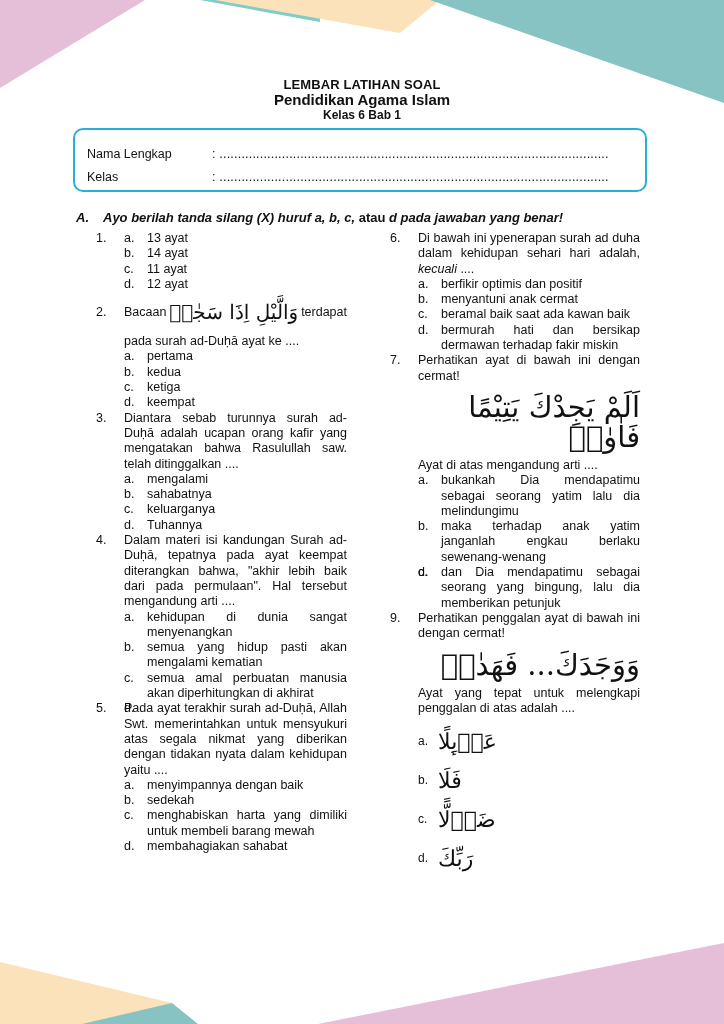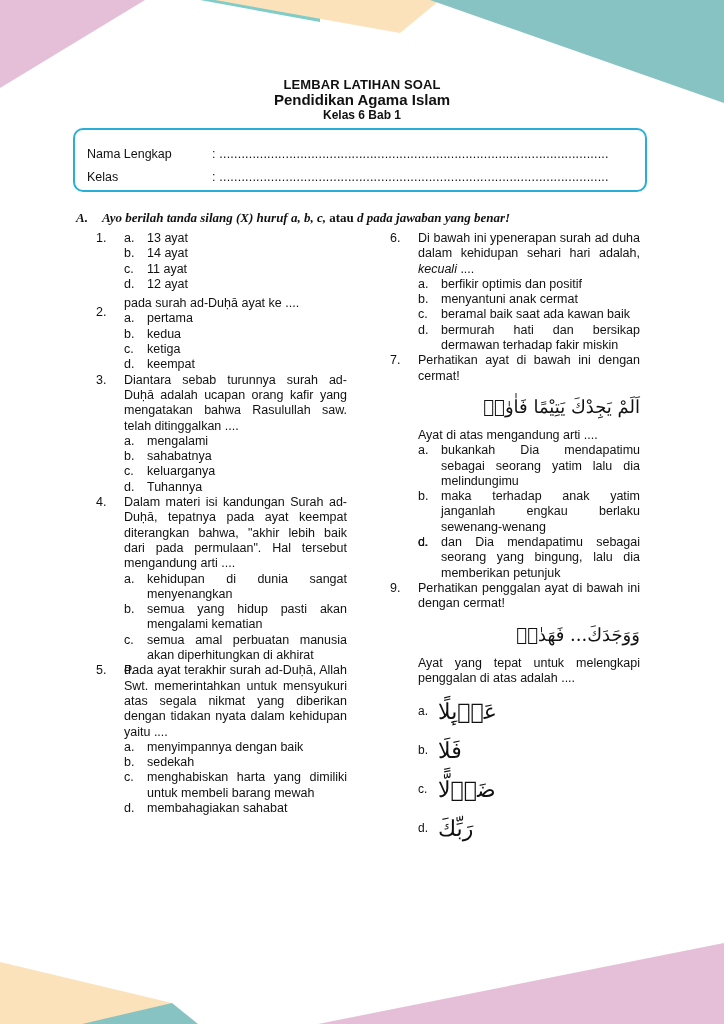--- a/index.html
+++ b/index.html
@@ -20,21 +20,21 @@
     position: absolute; left: 73px; top: 128px; width: 574px; height: 64px;
     border: 2.5px solid #2aaed8; border-radius: 10px; box-sizing: border-box;
   }
   .idrow { position: absolute; left: 12px; font-size: 12.5px; }
   .idrow .lbl { position: absolute; left: 0; width: 110px; }
   .idrow .fill { position: absolute; left: 125px; width: 410px; white-space: nowrap; overflow: hidden; letter-spacing: 0.2px; }
   .r1 { top: 17px; }
   .r2 { top: 40px; }
 
   .instr {
-    position: absolute; left: 76px; top: 210px; font-size: 13px; font-weight: bold; font-family: Liberation Serif, serif;
+    position: absolute; left: 76px; top: 210px; font-size: 13px; font-weight: bold;
   }
   .instr .letter { font-style: italic; margin-right: 14px; }
   .instr i { font-style: italic; }
   .instr .norm { font-style: normal; }
 
   .col { position: absolute; top: 231px; font-size: 12.5px; line-height: 15.3px; }
   .col.left { left: 96px; width: 251px; }
   .col.right { left: 390px; width: 250px; }
 
   .q { position: relative; padding-left: 28px; }
@@ -43,21 +43,21 @@
   .opt { position: relative; padding-left: 23px; text-align: justify; }
   .opt .ol { position: absolute; left: 0; top: 0; }
 
   .arabic {
     font-family: "DejaVu Serif", serif; font-size: 19px; direction: rtl;
     unicode-bidi: isolate;
   }
   .q2stem { display: flex; align-items: center; justify-content: space-between; height: 32px; margin-bottom: 6px; }
   .q2stem .arabic { font-size: 20px; line-height: 28px; }
   .ayat-block { text-align: right; padding: 8px 0 6px; }
-  .ayat-block .arabic { font-size: 18px; line-height: 30px; }
+  .ayat-block .arabic { font-size: 29px; line-height: 30px; }
 
   .ar-opt { position: relative; padding-left: 28px; height: 39px; display: flex; align-items: center; }
   .ar-opt .ol { position: absolute; left: 28px; font-size: 12px; }
   .ar-opt .arabic { margin-left: 20px; font-size: 22px; line-height: 30px; }
 </style>
 </head>
 <body>
 
 <svg class="deco" viewBox="0 0 724 1024" preserveAspectRatio="none">
   <polygon points="0,0 145,0 0,88" fill="#e5bfd7"></polygon>
@@ -97,20 +97,25 @@
     <div class="q">
       <span class="num">1.</span>
       <div class="opt"><span class="ol">a.</span><span>13 ayat</span></div>
       <div class="opt"><span class="ol">b.</span><span>14 ayat</span></div>
       <div class="opt"><span class="ol">c.</span><span>11 ayat</span></div>
       <div class="opt"><span class="ol">d.</span><span>12 ayat</span></div>
     </div>
 
     <div class="q" style="margin-top:4px;">
       <span class="num" style="top:9px;">2.</span>
+      <div class="q2stem">
+        <span>Bacaan</span>
+        <span class="arabic">وَالَّيْلِ اِذَا سَجٰىۙ</span>
+        <span>terdapat</span>
+      </div>
       <div class="stem">pada surah ad-Duḥā ayat ke ....</div>
       <div class="opt"><span class="ol">a.</span><span>pertama</span></div>
       <div class="opt"><span class="ol">b.</span><span>kedua</span></div>
       <div class="opt"><span class="ol">c.</span><span>ketiga</span></div>
       <div class="opt"><span class="ol">d.</span><span>keempat</span></div>
     </div>
 
     <div class="q">
       <span class="num">3.</span>
       <div class="stem">Diantara sebab turunnya surah ad-Duḥā adalah ucapan orang kafir yang mengatakan bahwa Rasulullah saw. telah ditinggalkan ....</div>

